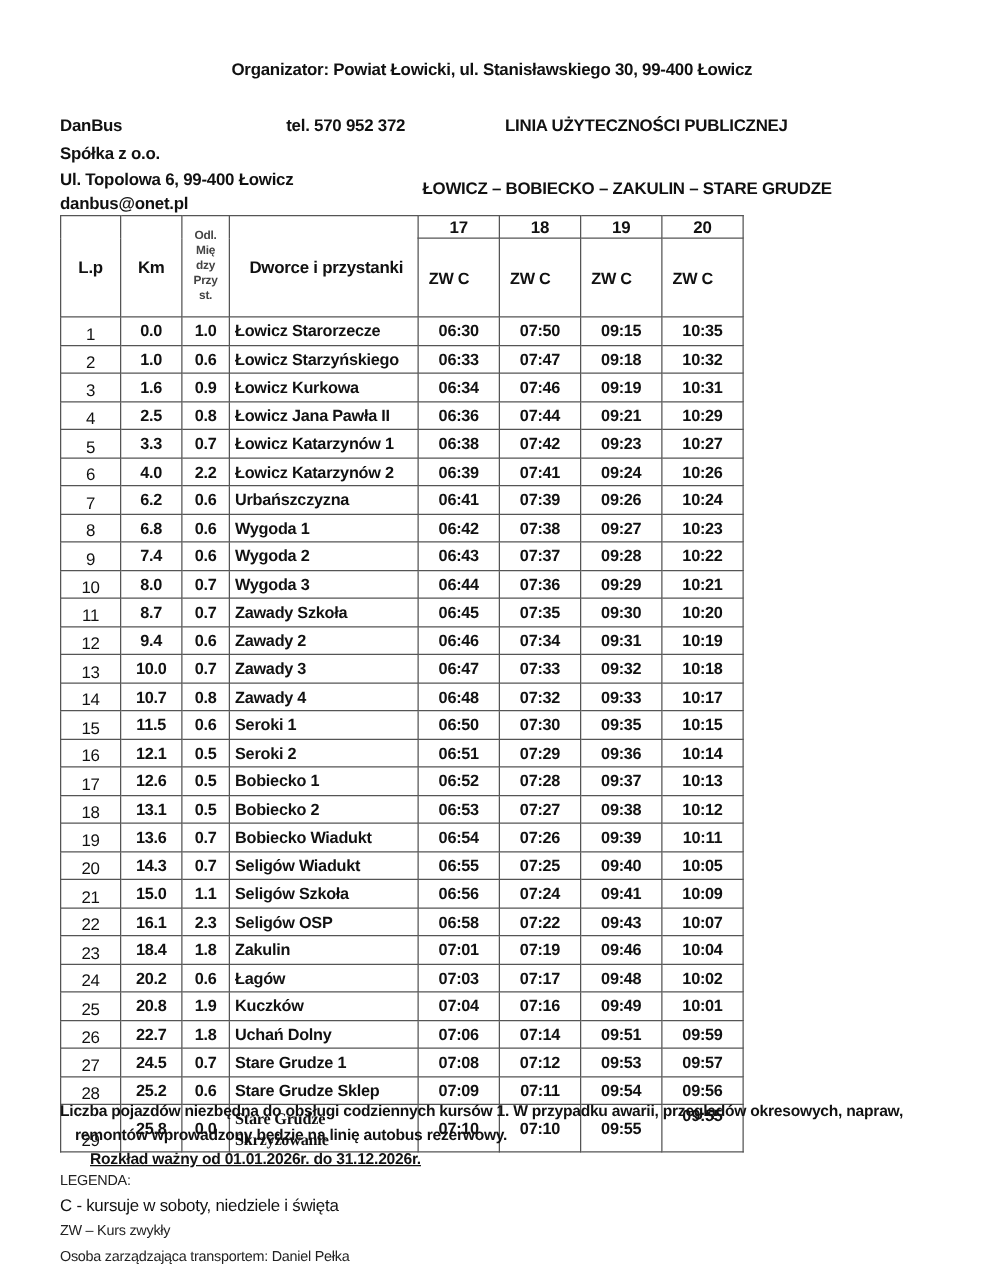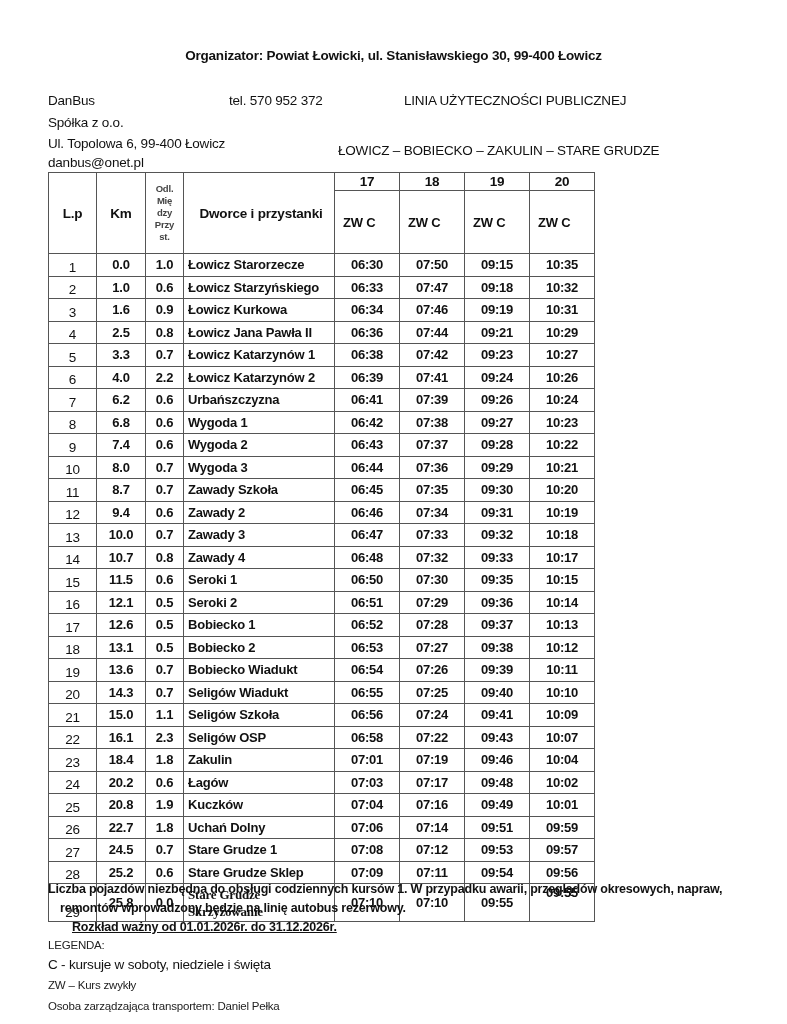--- a/index.html
+++ b/index.html
@@ -4,21 +4,21 @@
   <style>
     html, body { margin: 0; padding: 0; background: #ffffff; }
     body {
       width: 787px; height: 1024px; position: relative; overflow: hidden;
       font-family: "Liberation Sans", sans-serif; color: #111;
     }
     .org {
       position: absolute; top: 48px; left: 0; width: 787px; text-align: center;
       font-weight: bold; font-size: 13.5px; letter-spacing: -0.2px;
     }
-    .hdr { position: absolute; font-size: 13.5px; letter-spacing: -0.2px; white-space: nowrap; }
+    .hdr { position: absolute; font-size: 13.5px; letter-spacing: -0.2px; white-space: nowrap; font-weight: bold; }
     table.tt {
       position: absolute; left: 48px; top: 172px; border-collapse: collapse;
       font-size: 13px; letter-spacing: -0.2px;
     }
     table.tt td, table.tt th { border: 1px solid #555; padding: 0; }
     table.tt th { font-weight: bold; }
     .c-lp { width: 47px; text-align: center; font-weight: normal; }
     .c-km { width: 48px; text-align: center; font-weight: bold; }
     .c-odl { width: 37px; text-align: center; font-weight: bold; }
     .c-stop { width: 146px; text-align: left; padding-left: 4px !important; font-weight: bold; }
@@ -265,21 +265,21 @@
         <td class="c-t">10:11</td>
       </tr>
       <tr class="row">
         <td class="c-lp">20</td>
         <td class="c-km">14.3</td>
         <td class="c-odl">0.7</td>
         <td class="c-stop">Seligów Wiadukt</td>
         <td class="c-t">06:55</td>
         <td class="c-t">07:25</td>
         <td class="c-t">09:40</td>
-        <td class="c-t">10:10</td>
+        <td class="c-t">10:05</td>
       </tr>
       <tr class="row">
         <td class="c-lp">21</td>
         <td class="c-km">15.0</td>
         <td class="c-odl">1.1</td>
         <td class="c-stop">Seligów Szkoła</td>
         <td class="c-t">06:56</td>
         <td class="c-t">07:24</td>
         <td class="c-t">09:41</td>
         <td class="c-t">10:09</td>

